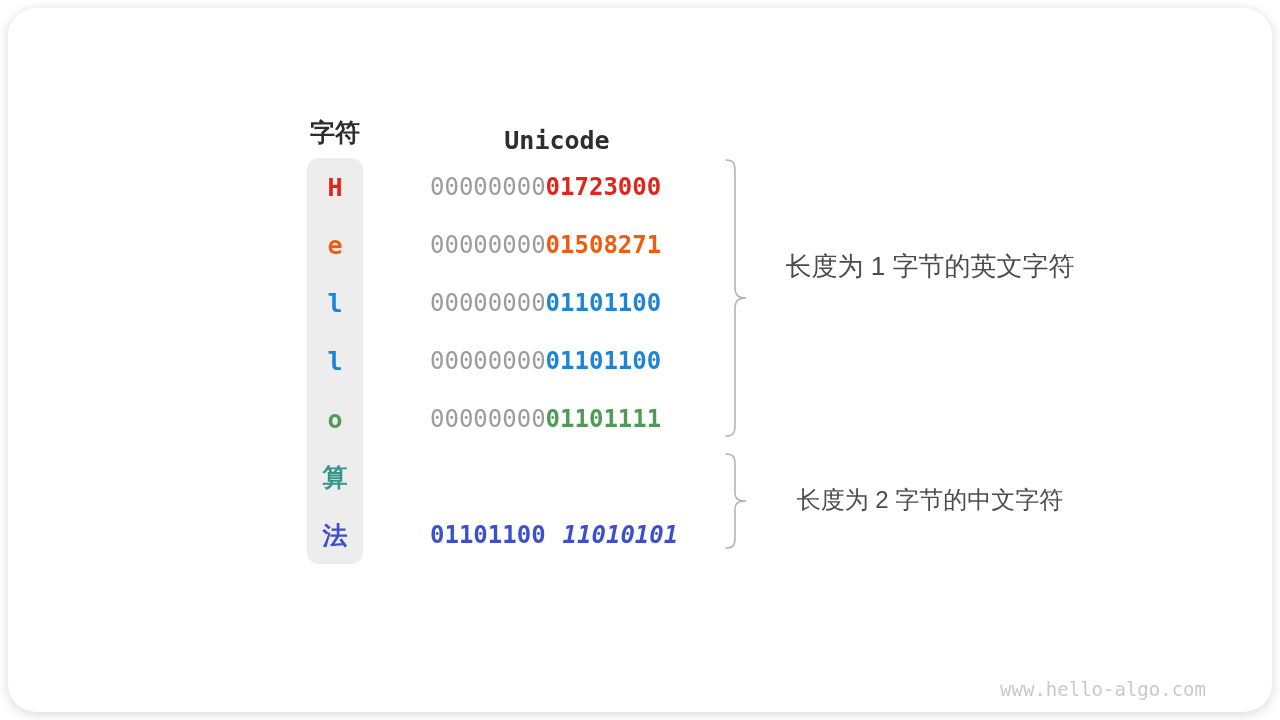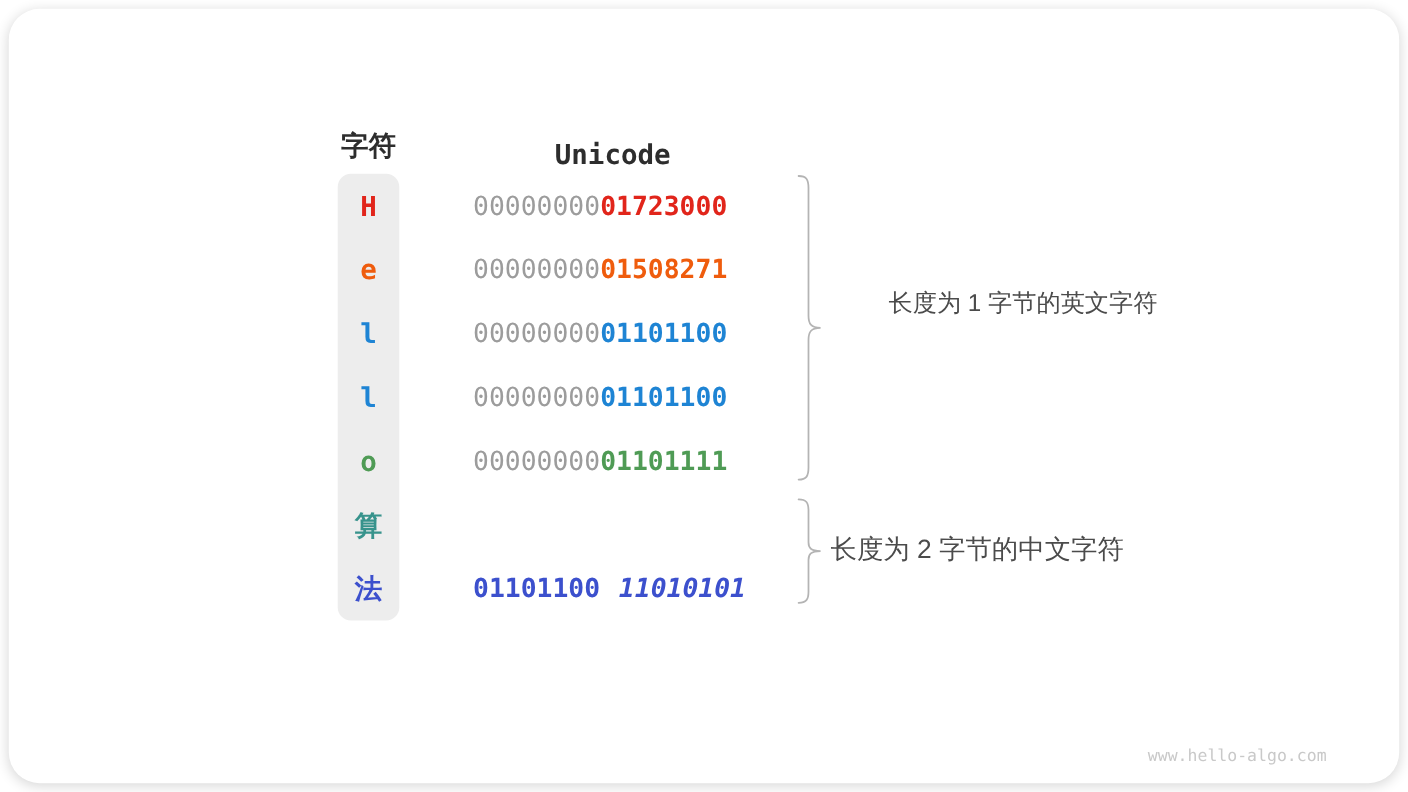--- a/index.html
+++ b/index.html
@@ -72,43 +72,44 @@
   .byte-val { font-weight: 700; }
   .byte-first { font-weight: 700; margin-right: 17px; }
 
   
   .brace { position: absolute; }
   .brace svg { display: block; }
 
   
   .label-group-1 {
     position: absolute;
-    left: 755px; top: 256px; width: 350px;
+    left: 755px; top: 246px; width: 350px;
     text-align: center;
-    font-size: 22px;
+    font-size: 26px;
     line-height: 40px;
     color: #4b4b4b;
   }
   .label-line-2 {
     color: #a3a3a3;
     font-weight: 700;
   }
   .label-group-2 {
     position: absolute;
     left: 755px; top: 480px; width: 350px;
+    text-align: center;
     font-size: 24px;
     line-height: 40px;
     color: #4b4b4b;
   }
 
   
   .watermark {
     position: absolute;
     right: 74px; top: 678px;
-    font-size: 15px;
+    font-size: 19px;
     color: #c9c9c9;
   }
 </style>
 </head>
 <body>
 
 <div class="card"></div>
 
 <div class="char-header">字符</div>
 <div class="unicode-header mono">Unicode</div>

